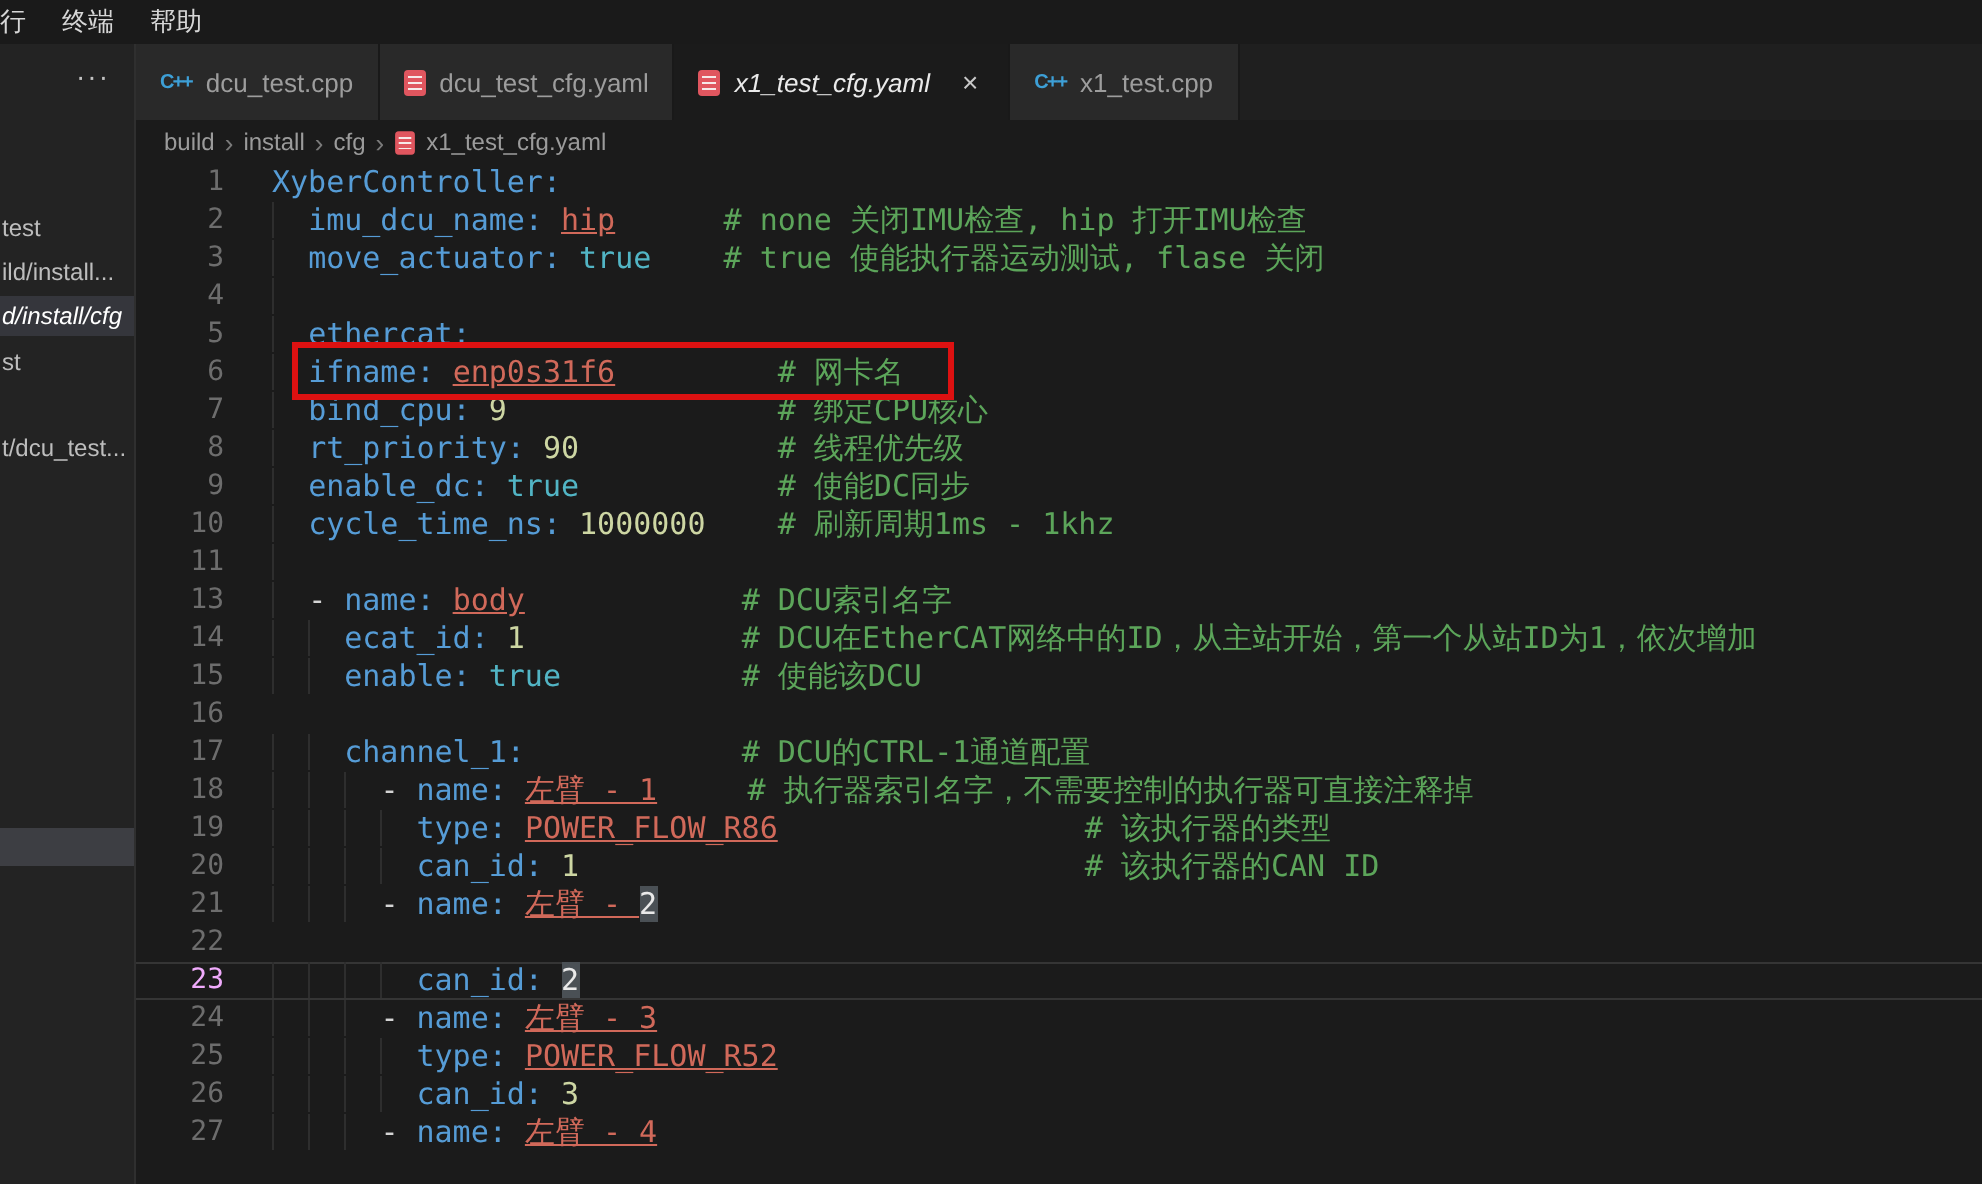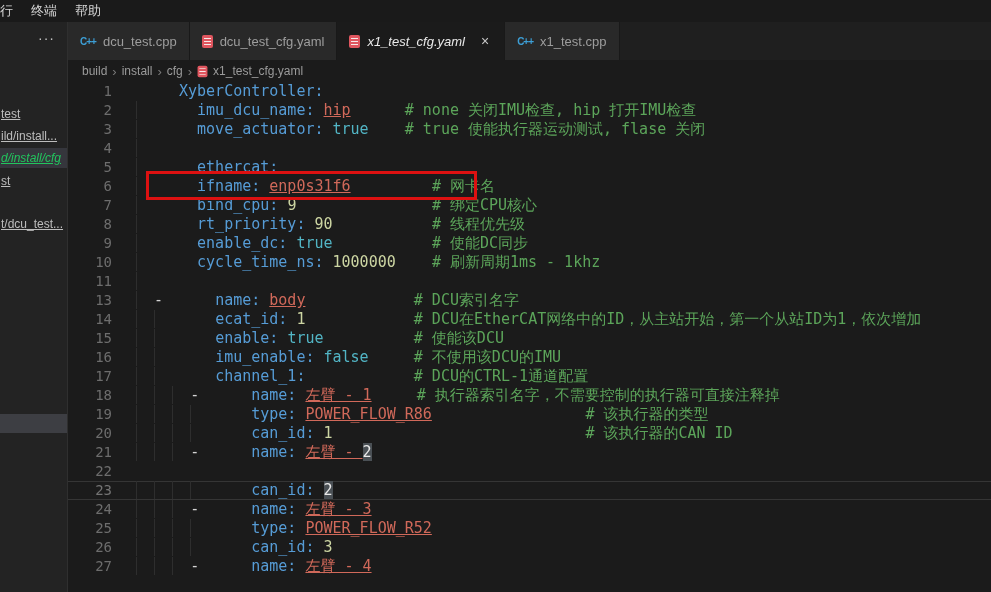--- a/index.html
+++ b/index.html
@@ -19,28 +19,28 @@
   .sidebar{
     position:absolute;left:0;top:22px;width:67px;bottom:0;background:#232323;
     border-right:1px solid #2f2f2f;overflow:hidden;
   }
   .sidebar-actions{
     position:absolute;top:8px;right:12px;color:#c2c2c2;font-size:14px;
     letter-spacing:1px;cursor:pointer;
   }
   .si{
     position:absolute;left:0;width:100%;height:20px;line-height:20px;
-    color:#bdbdbd;font-size:12px;white-space:nowrap;padding-left:1px;box-sizing:border-box;text-decoration:underline;
+    color:#bdbdbd;font-size:12px;white-space:nowrap;padding-left:1px;box-sizing:border-box;
   }
   .si:nth-of-type(1){top:82px}
   .si:nth-of-type(2){top:104px}
   .si:nth-of-type(3){top:126px}
   .si:nth-of-type(4){top:149px}
   .si:nth-of-type(5){top:192px}
-  .si.sel{background:#35363c;color:#22c55e;font-style:italic;}
+  .si.sel{background:#35363c;color:#ffffff;font-style:italic;}
   .sidebar-bar{position:absolute;left:0;top:392px;width:100%;height:19px;background:#3d3e43;}
   
   .tabbar{
     position:absolute;left:68px;top:22px;right:0;height:38px;background:#1f1f1f;
     display:flex;align-items:stretch;
   }
   .tab{
     display:flex;align-items:center;gap:7px;padding:0 12px;background:#292929;
     color:#9d9d9d;font-size:13px;border-right:1px solid #191919;white-space:nowrap;cursor:pointer;
   }
@@ -63,24 +63,24 @@
   }
   .bc-sep{color:#7a7a7a;font-size:13px;}
   .breadcrumb .icon-yaml{transform:scale(.9);}
   
   .editor{
     position:absolute;left:68px;top:82px;right:0;bottom:0;
     font-family:"DejaVu Sans Mono",monospace;font-size:15px;line-height:19px;
   }
   .line{display:flex;height:19px;white-space:pre;}
   .line.cur{box-shadow:inset 0 1px 0 #353535, inset 0 -1px 0 #353535;}
-  .line.cur .num{color:#737373;}
+  .line.cur .num{color:#f0abfc;}
   .num{flex:none;width:44px;text-align:right;color:#6d6d6d;font-size:14px;line-height:19px;}
   .code{padding-left:24px;white-space:pre;}
-  .t-k{color:var(--c-key);margin-left:43px;}
+  .t-k{color:var(--c-key);}
   .t-s{color:var(--c-string);text-decoration:underline;}
   .t-b{color:var(--c-bool);}
   .t-n{color:var(--c-number);}
   .t-c{color:var(--c-comment);}
   .t-p{color:var(--c-plain);}
   .t-hl{background:#4a5055;color:#e9e9e9;}
   .t-ws{background-image:repeating-linear-gradient(90deg,#2e2e2e 0,#2e2e2e 1px,transparent 1px,transparent 2ch);}
   
   .red-box{
     position:absolute;left:146px;top:171px;width:331px;height:29px;
@@ -147,21 +147,21 @@
     <div class="line"><span class="num">5</span><span class="code"><span class="t-ws">  </span><span class="t-k">ethercat:</span></span></div>
     <div class="line"><span class="num">6</span><span class="code"><span class="t-ws">  </span><span class="t-k">ifname:</span><span class="t-p"> </span><span class="t-s">enp0s31f6</span><span class="t-p">         </span><span class="t-c"># 网卡名</span></span></div>
     <div class="line"><span class="num">7</span><span class="code"><span class="t-ws">  </span><span class="t-k">bind_cpu:</span><span class="t-p"> </span><span class="t-n">9</span><span class="t-p">               </span><span class="t-c"># 绑定CPU核心</span></span></div>
     <div class="line"><span class="num">8</span><span class="code"><span class="t-ws">  </span><span class="t-k">rt_priority:</span><span class="t-p"> </span><span class="t-n">90</span><span class="t-p">           </span><span class="t-c"># 线程优先级</span></span></div>
     <div class="line"><span class="num">9</span><span class="code"><span class="t-ws">  </span><span class="t-k">enable_dc:</span><span class="t-p"> </span><span class="t-b">true</span><span class="t-p">           </span><span class="t-c"># 使能DC同步</span></span></div>
     <div class="line"><span class="num">10</span><span class="code"><span class="t-ws">  </span><span class="t-k">cycle_time_ns:</span><span class="t-p"> </span><span class="t-n">1000000</span><span class="t-p">    </span><span class="t-c"># 刷新周期1ms - 1khz</span></span></div>
     <div class="line"><span class="num">11</span><span class="code"><span class="t-ws">  </span></span></div>
     <div class="line"><span class="num">13</span><span class="code"><span class="t-ws">  </span><span class="t-p">- </span><span class="t-k">name:</span><span class="t-p"> </span><span class="t-s">body</span><span class="t-p">            </span><span class="t-c"># DCU索引名字</span></span></div>
     <div class="line"><span class="num">14</span><span class="code"><span class="t-ws">    </span><span class="t-k">ecat_id:</span><span class="t-p"> </span><span class="t-n">1</span><span class="t-p">            </span><span class="t-c"># DCU在EtherCAT网络中的ID，从主站开始，第一个从站ID为1，依次增加</span></span></div>
     <div class="line"><span class="num">15</span><span class="code"><span class="t-ws">    </span><span class="t-k">enable:</span><span class="t-p"> </span><span class="t-b">true</span><span class="t-p">          </span><span class="t-c"># 使能该DCU</span></span></div>
-    <div class="line"><span class="num">16</span><span class="code"><span class="t-ws">    </span><span class="t-k">imu_enable:</span><span class="t-p"> </span><span class="t-b">false</span><span class="t-p">     </span><span class="t-c"># 不使用该DCU的IMU</span></span></div>
+    <div class="line"><span class="num">16</span></div>
     <div class="line"><span class="num">17</span><span class="code"><span class="t-ws">    </span><span class="t-k">channel_1:</span><span class="t-p">            </span><span class="t-c"># DCU的CTRL-1通道配置</span></span></div>
     <div class="line"><span class="num">18</span><span class="code"><span class="t-ws">      </span><span class="t-p">- </span><span class="t-k">name:</span><span class="t-p"> </span><span class="t-s">左臂 - 1</span><span class="t-p">     </span><span class="t-c"># 执行器索引名字，不需要控制的执行器可直接注释掉</span></span></div>
     <div class="line"><span class="num">19</span><span class="code"><span class="t-ws">        </span><span class="t-k">type:</span><span class="t-p"> </span><span class="t-s">POWER_FLOW_R86</span><span class="t-p">                 </span><span class="t-c"># 该执行器的类型</span></span></div>
     <div class="line"><span class="num">20</span><span class="code"><span class="t-ws">        </span><span class="t-k">can_id:</span><span class="t-p"> </span><span class="t-n">1</span><span class="t-p">                            </span><span class="t-c"># 该执行器的CAN ID</span></span></div>
     <div class="line"><span class="num">21</span><span class="code"><span class="t-ws">      </span><span class="t-p">- </span><span class="t-k">name:</span><span class="t-p"> </span><span class="t-s">左臂 - </span><span class="t-hl">2</span></span></div>
     <div class="line"><span class="num">22</span></div>
     <div class="line cur"><span class="num">23</span><span class="code"><span class="t-ws">        </span><span class="t-k">can_id:</span><span class="t-p"> </span><span class="t-hl">2</span></span></div>
     <div class="line"><span class="num">24</span><span class="code"><span class="t-ws">      </span><span class="t-p">- </span><span class="t-k">name:</span><span class="t-p"> </span><span class="t-s">左臂 - 3</span></span></div>
     <div class="line"><span class="num">25</span><span class="code"><span class="t-ws">        </span><span class="t-k">type:</span><span class="t-p"> </span><span class="t-s">POWER_FLOW_R52</span></span></div>
     <div class="line"><span class="num">26</span><span class="code"><span class="t-ws">        </span><span class="t-k">can_id:</span><span class="t-p"> </span><span class="t-n">3</span></span></div>

